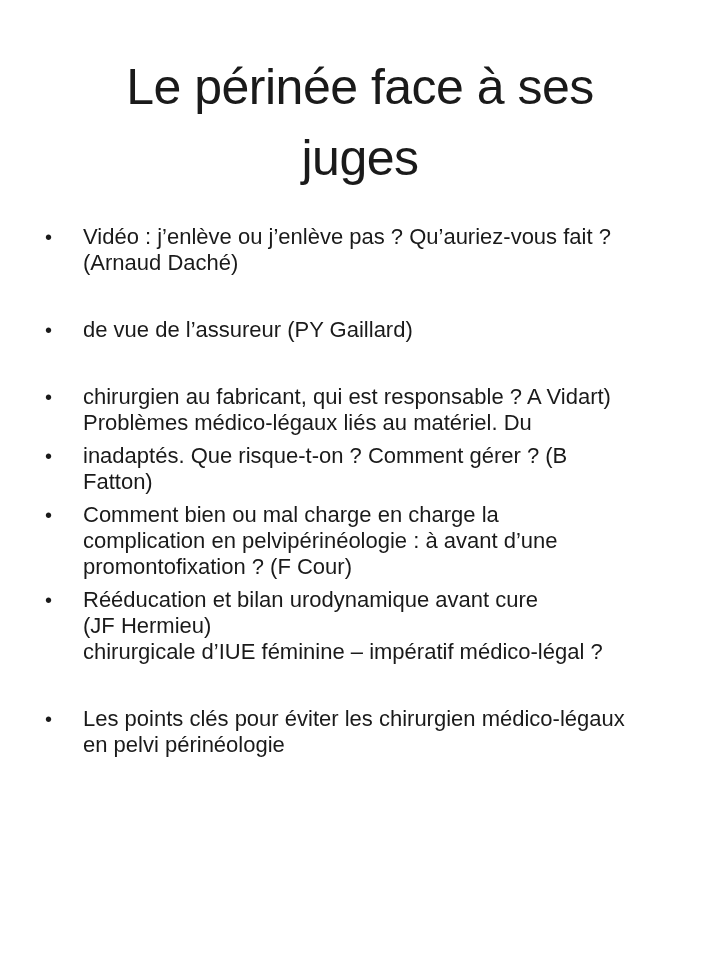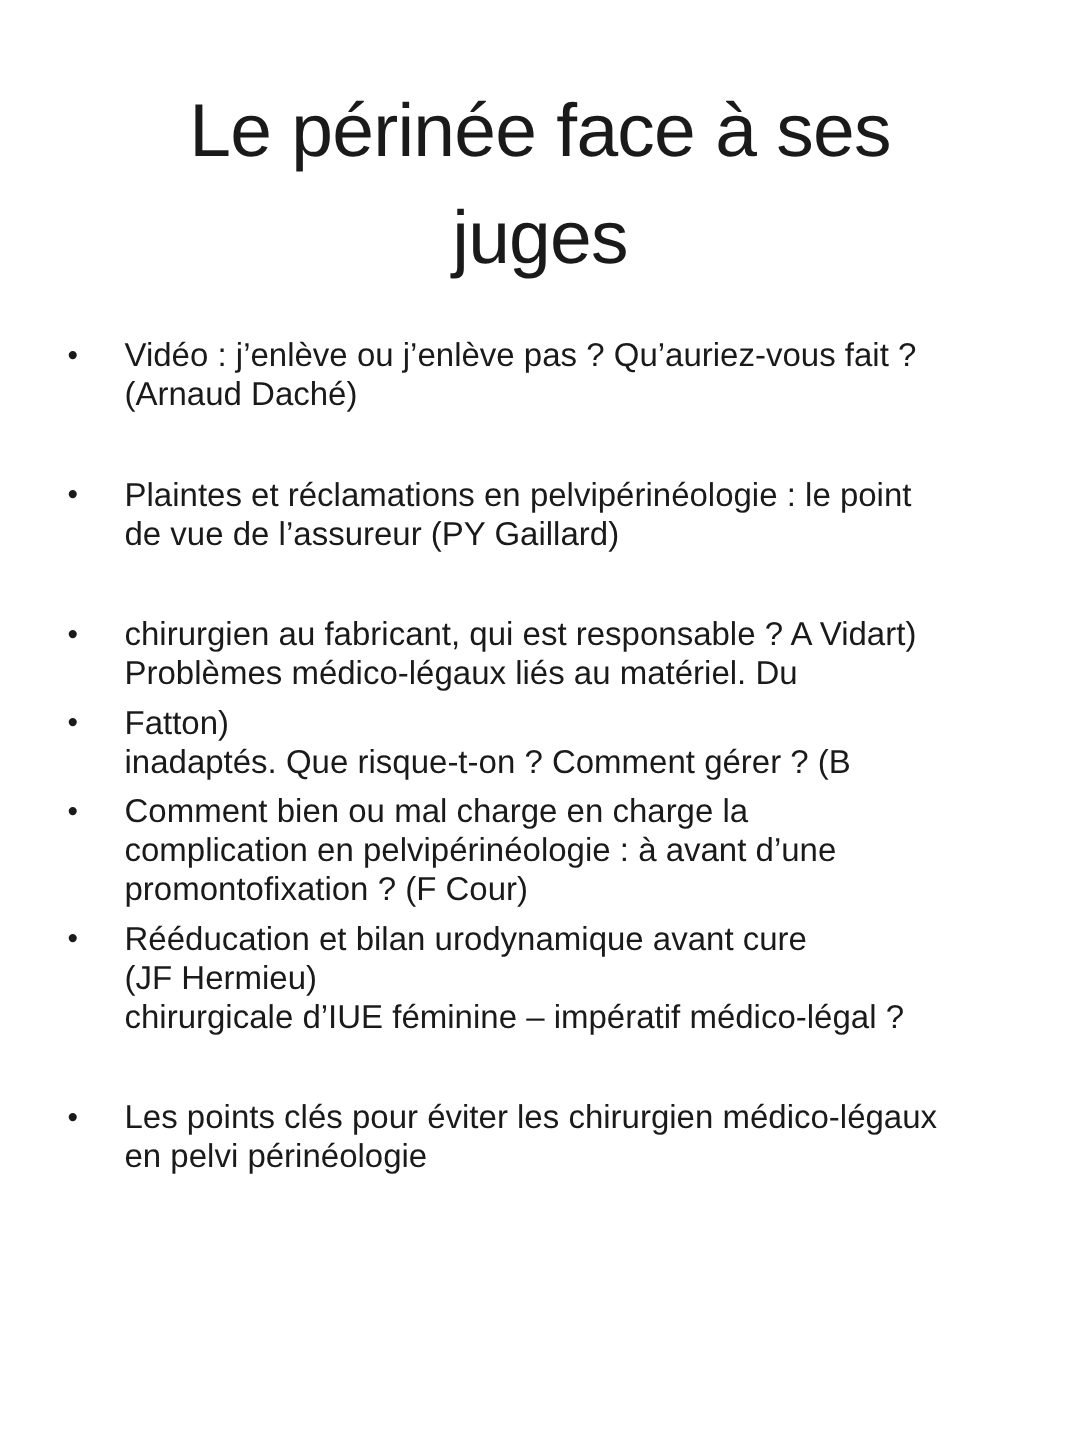--- a/index.html
+++ b/index.html
@@ -71,38 +71,37 @@
       <span class="marker">•</span>
       <div class="bullet-text">
         <div class="line">Vidéo : j’enlève ou j’enlève pas ? Qu’auriez-vous fait ?</div>
         <div class="line">(Arnaud Daché)</div>
       </div>
     </div>
 
     <div class="bullet gap">
       <span class="marker">•</span>
       <div class="bullet-text">
-        <div class="line">Plaintes et réclamations en pelvipérinéologie : le point</div>
         <div class="line">de vue de l’assureur (PY Gaillard)</div>
       </div>
     </div>
 
     <div class="bullet">
       <span class="marker">•</span>
       <div class="bullet-text">
         <div class="line">chirurgien au fabricant, qui est responsable ? A Vidart)</div>
         <div class="line">Problèmes médico-légaux liés au matériel. Du</div>
       </div>
     </div>
 
     <div class="bullet">
       <span class="marker">•</span>
       <div class="bullet-text">
+        <div class="line">inadaptés. Que risque-t-on ? Comment gérer ? (B</div>
         <div class="line">Fatton)</div>
-        <div class="line">inadaptés. Que risque-t-on ? Comment gérer ? (B</div>
       </div>
     </div>
 
     <div class="bullet">
       <span class="marker">•</span>
       <div class="bullet-text">
         <div class="line">Comment bien ou mal charge en charge la</div>
         <div class="line">complication en pelvipérinéologie : à avant d’une</div>
         <div class="line">promontofixation ? (F Cour)</div>
       </div>

